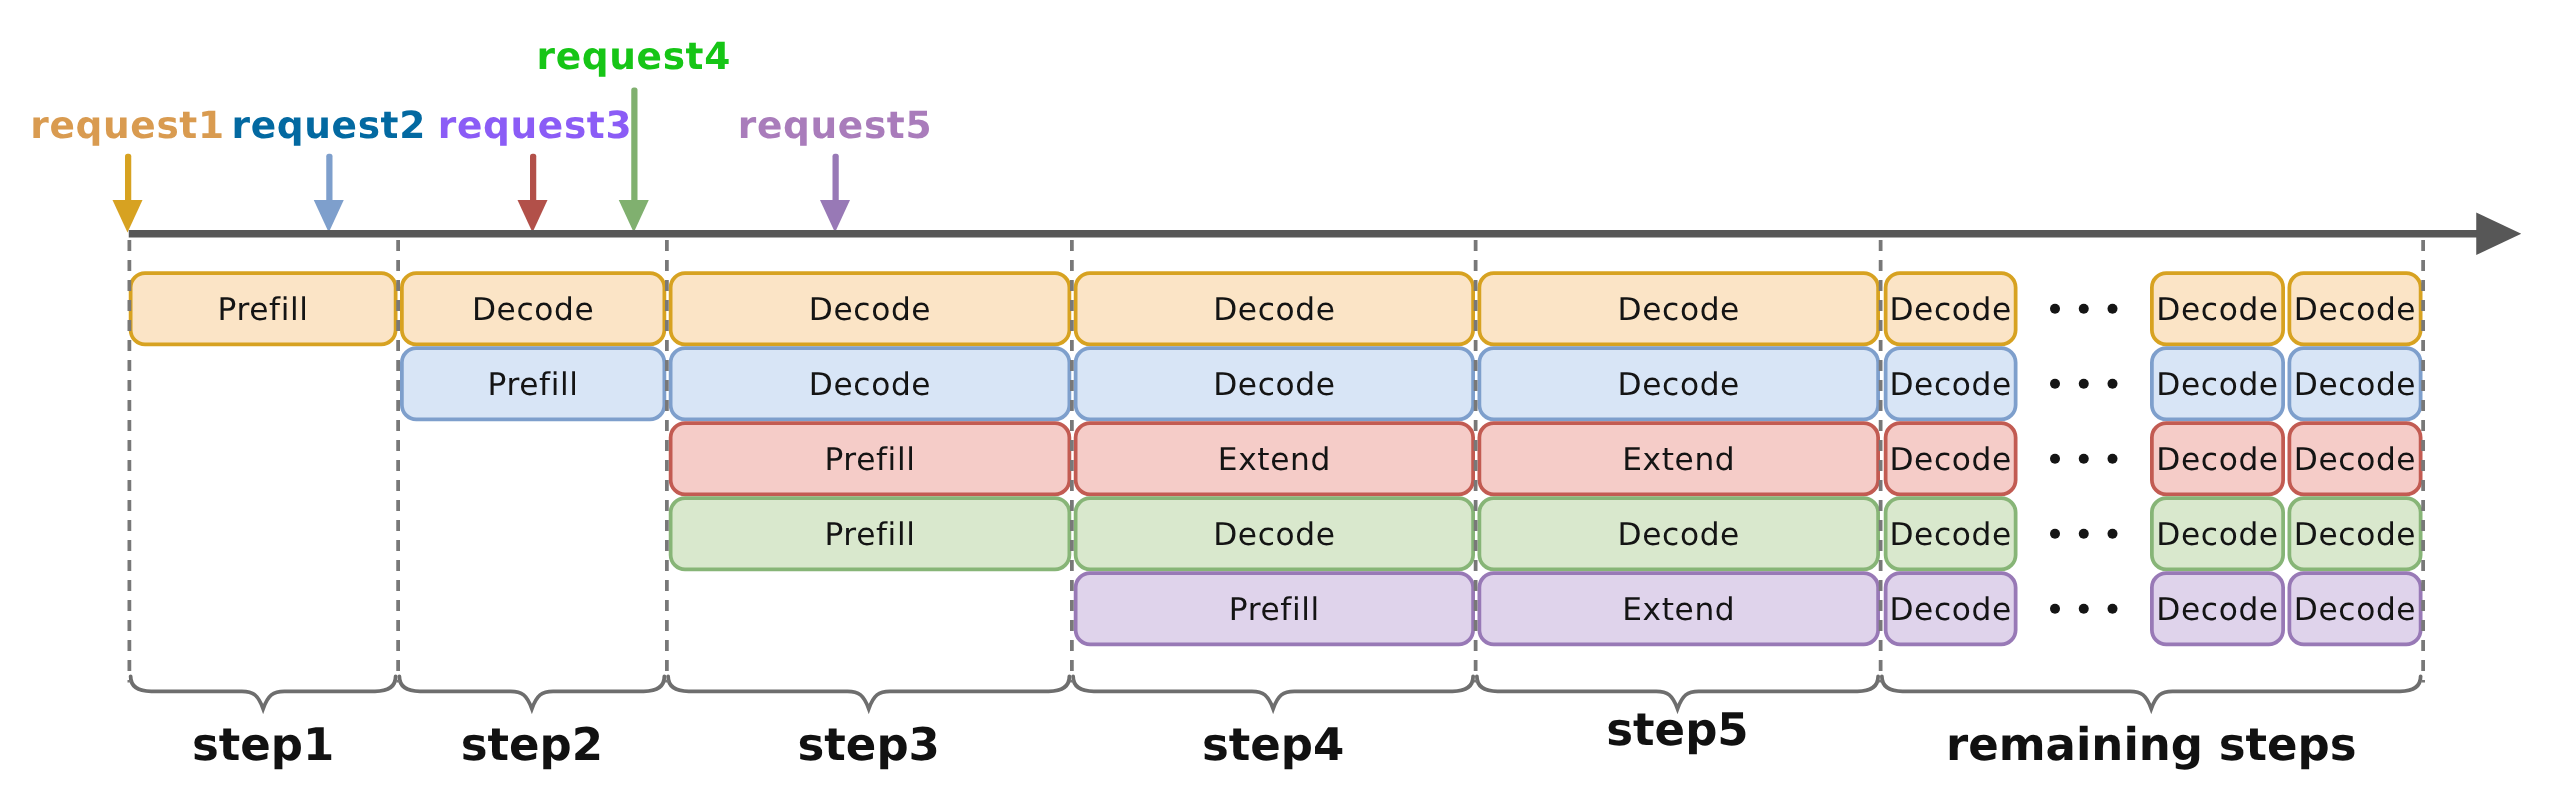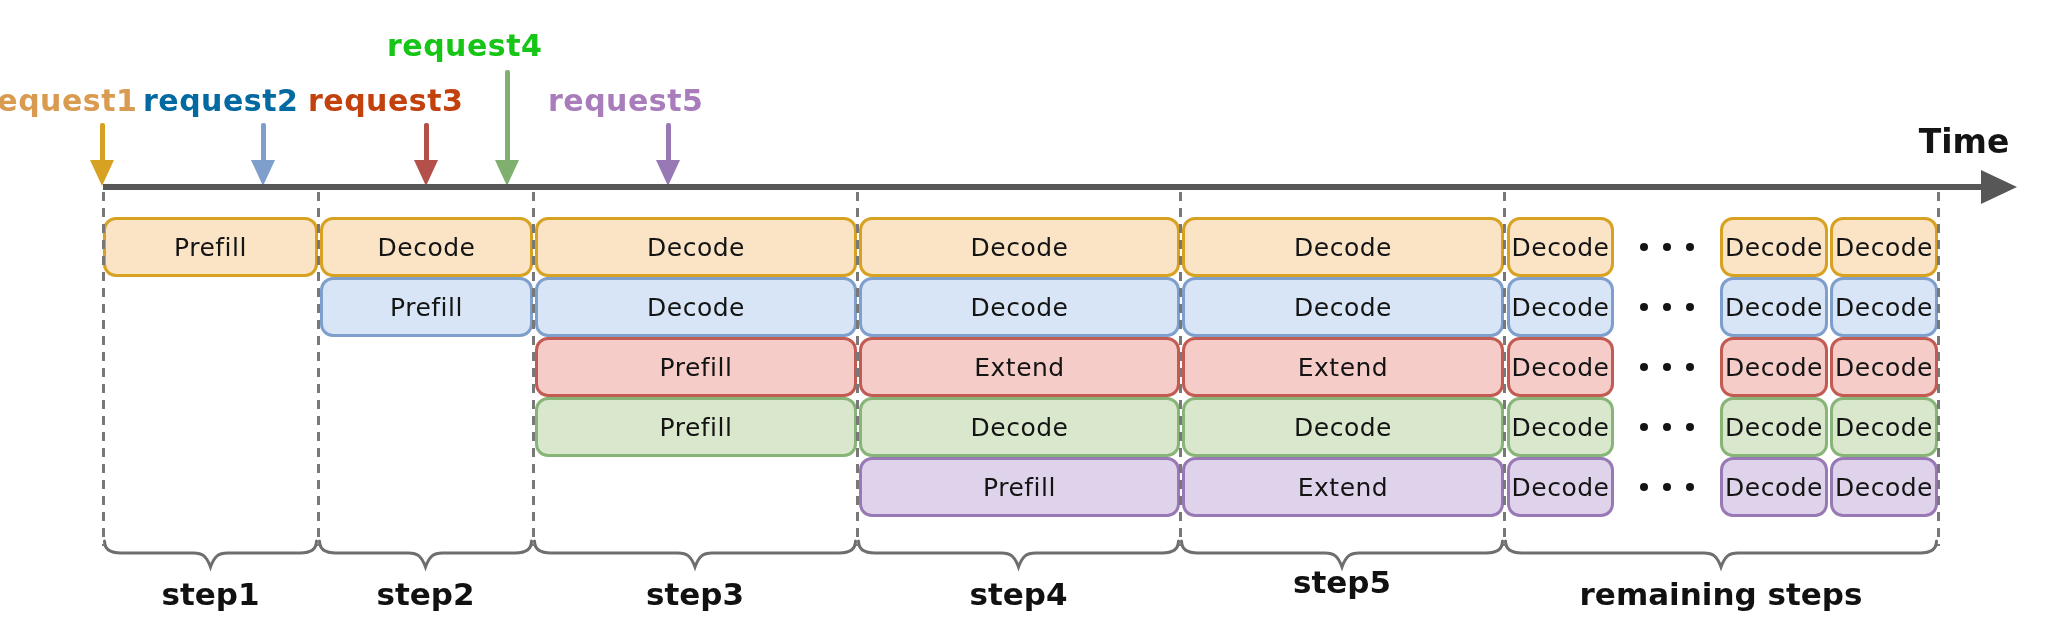--- a/index.html
+++ b/index.html
@@ -1,21 +1,21 @@
 <!DOCTYPE html>
 <html><head>
 <meta charset="utf-8">
 <style>
   html,body{margin:0;padding:0;background:#ffffff;}
   .canvas{
     position:relative;width:2050px;height:635px;background:#ffffff;overflow:hidden;
     font-family:"DejaVu Sans","Liberation Sans",sans-serif;
   }
   .req-label{
-    position:absolute;width:240px;font-size:30px;font-weight:600;
+    position:absolute;width:240px;text-align:center;font-size:30px;font-weight:600;
     letter-spacing:0.5px;white-space:nowrap;
   }
   .req-stem{position:absolute;width:5px;border-radius:2px;}
   .req-head{position:absolute;width:0;height:0;border-left:12px solid transparent;border-right:12px solid transparent;}
   .timeline-bar{position:absolute;background:#575757;}
   .timeline-head{position:absolute;width:0;height:0;border-top:17px solid transparent;border-bottom:17px solid transparent;border-left:36px solid #575757;}
   .time-label{position:absolute;width:170px;text-align:center;font-size:33px;font-weight:600;color:#141414;}
   .dash-line{
     position:absolute;width:3px;z-index:5;
     background:repeating-linear-gradient(to bottom,#787878 0 9px,transparent 9px 16px);
@@ -23,49 +23,48 @@
   .box{
     position:absolute;box-sizing:border-box;height:60px;border:3px solid;border-radius:13px;
     display:flex;align-items:center;justify-content:center;
     font-size:25px;color:#141414;letter-spacing:0.5px;z-index:2;white-space:nowrap;
   }
   .dots{position:absolute;display:flex;gap:15px;align-items:center;z-index:2;}
   .dot{width:8px;height:8px;border-radius:50%;background:#141414;}
   .brace-svg{position:absolute;overflow:visible;z-index:1;}
   .brace-path{fill:none;stroke:#6e6e6e;stroke-width:3;stroke-linecap:round;}
   .step-label{
-    position:absolute;width:360px;text-align:center;font-size:31px;font-weight:600;color:#111111;
+    position:absolute;width:360px;text-align:center;font-size:36px;font-weight:600;color:#111111;
     white-space:nowrap;
   }
 </style>
 </head>
 <body>
 
 <div class="canvas">
   <div id="requests-layer">
       <div class="req-label" style="left: -18px; top: 83px; color: rgb(217, 155, 80);">request1</div>
       <div class="req-stem" style="left: 99.5px; top: 123px; height: 39px; background: rgb(215, 162, 33);"></div>
       <div class="req-head" style="left: 90px; top: 160px; border-top: 26px solid rgb(215, 162, 33);"></div>
       <div class="req-label" style="left: 143px; top: 83px; color: #0369a1;">request2</div>
       <div class="req-stem" style="left: 260.5px; top: 123px; height: 39px; background: rgb(126, 159, 204);"></div>
       <div class="req-head" style="left: 251px; top: 160px; border-top: 26px solid rgb(126, 159, 204);"></div>
-      <div class="req-label" style="left: 308px; top: 83px; color: #c2410c;">request3</div>
+      <div class="req-label" style="left: 308px; top: 83px; color: #8b5cf6;">request3</div>
       <div class="req-stem" style="left: 423.5px; top: 123px; height: 39px; background: rgb(178, 80, 73);"></div>
       <div class="req-head" style="left: 414px; top: 160px; border-top: 26px solid rgb(178, 80, 73);"></div>
       <div class="req-label" style="left: 387px; top: 28px; color: rgb(22, 197, 22);">request4</div>
       <div class="req-stem" style="left: 504.5px; top: 70px; height: 92px; background: rgb(128, 176, 111);"></div>
       <div class="req-head" style="left: 495px; top: 160px; border-top: 26px solid rgb(128, 176, 111);"></div>
       <div class="req-label" style="left: 548px; top: 83px; color: rgb(169, 124, 187);">request5</div>
       <div class="req-stem" style="left: 665.5px; top: 123px; height: 39px; background: rgb(152, 121, 182);"></div>
       <div class="req-head" style="left: 656px; top: 160px; border-top: 26px solid rgb(152, 121, 182);"></div>
     </div>
 
   <div class="timeline-bar" style="left:103px;top:184px;width:1880px;height:6px;"></div>
   <div class="timeline-head" style="left:1981px;top:170px;"></div>
-  <div class="time-label" style="left:1879px;top:122px;">Time</div>
 
   <div id="gridlines-layer">
       <div class="dash-line" style="left: 101.5px; top: 192px; height: 354px;"></div>
       <div class="dash-line" style="left: 316.5px; top: 192px; height: 354px;"></div>
       <div class="dash-line" style="left: 531.5px; top: 192px; height: 354px;"></div>
       <div class="dash-line" style="left: 855.5px; top: 192px; height: 354px;"></div>
       <div class="dash-line" style="left: 1178.5px; top: 192px; height: 354px;"></div>
       <div class="dash-line" style="left: 1502.5px; top: 192px; height: 354px;"></div>
       <div class="dash-line" style="left: 1936.5px; top: 192px; height: 354px;"></div>
     </div>

